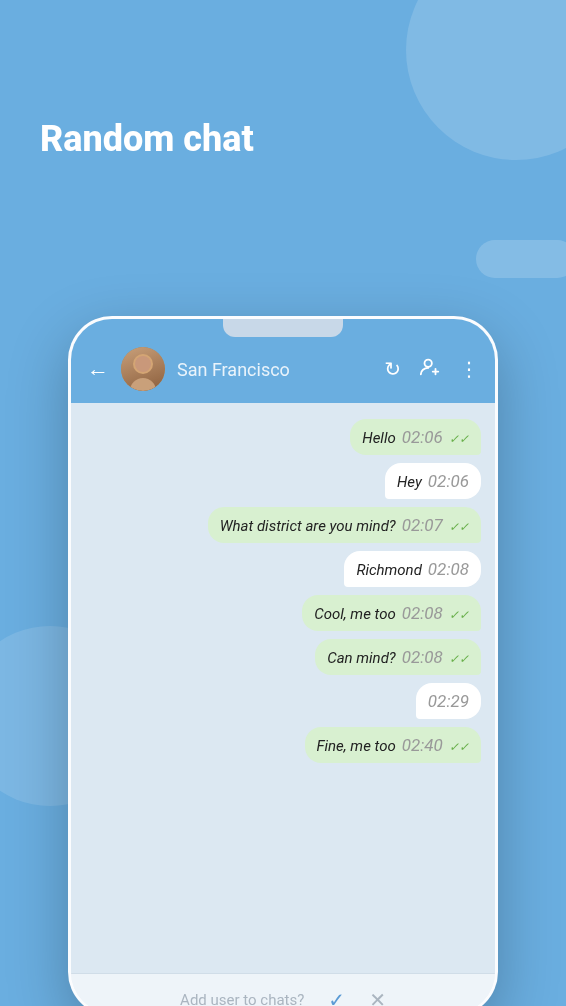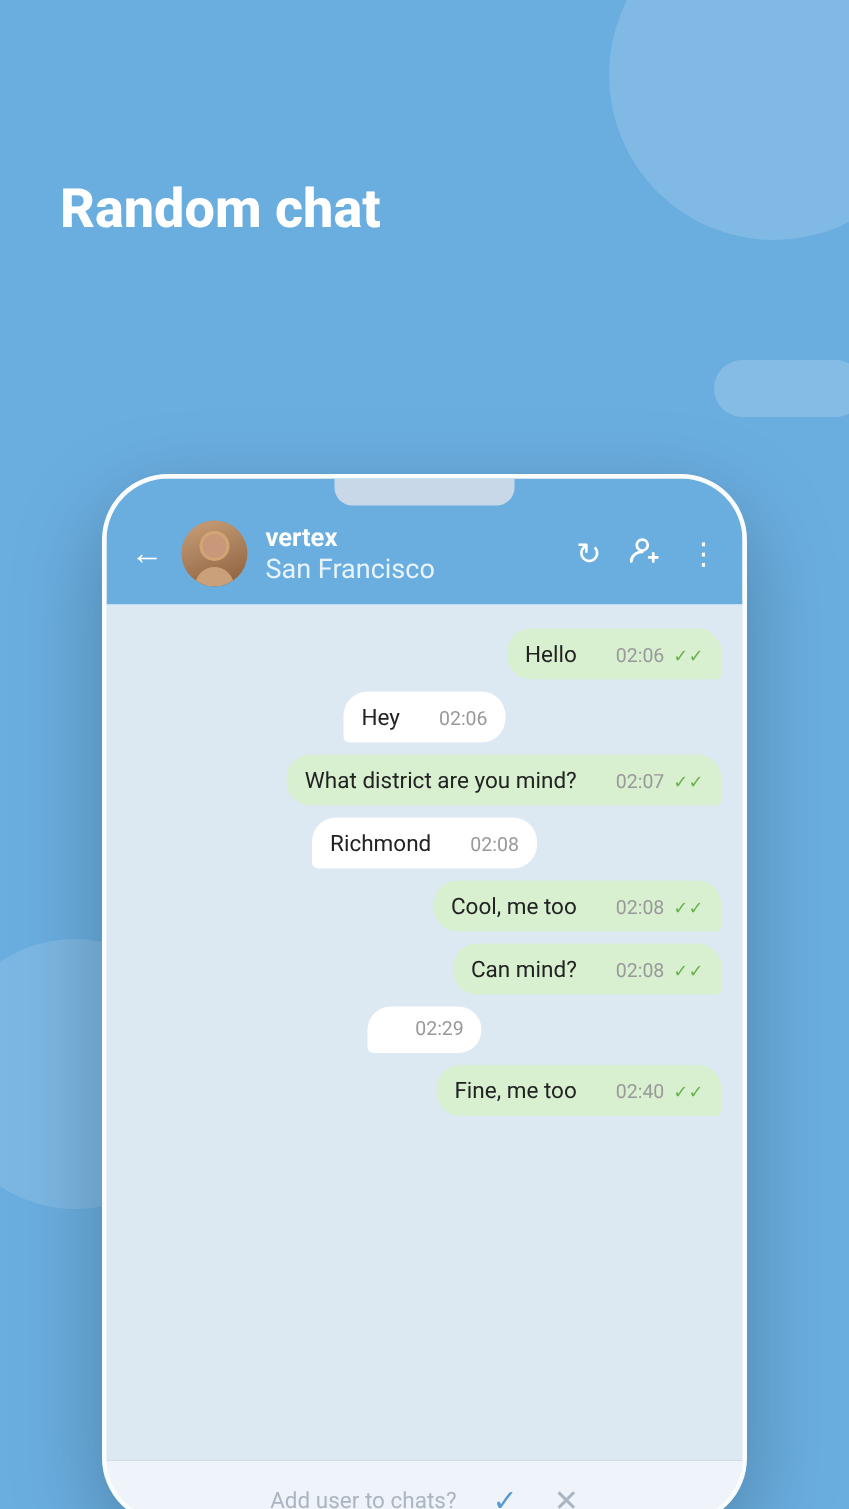--- a/index.html
+++ b/index.html
@@ -153,32 +153,33 @@
     
     .chat-body {
       background: #dce8f2;
       flex: 1;
       padding: 16px 14px;
       display: flex;
       flex-direction: column;
       gap: 8px;
       height: calc(100% - 72px - 52px);
       overflow-y: auto;
+      font-style: italic;
     }
 
     .msg-row {
       display: flex;
     }
 
     .msg-row.right {
       justify-content: flex-end;
     }
 
     .msg-row.left {
-      justify-content: center;
+      justify-content: flex-end;
     }
 
     .msg-bubble {
       padding: 8px 12px;
       border-radius: 16px;
       font-size: 15px;
       max-width: 75%;
       display: flex;
       align-items: baseline;
       gap: 6px;
@@ -196,24 +197,23 @@
       border-bottom-left-radius: 4px;
       color: #222;
     }
 
     .msg-text {
       font-size: 15px;
       color: #222;
     }
 
     .msg-time {
-      font-size: 13px;
+      font-size: 17px;
       color: #999;
       white-space: nowrap;
-      margin-left: 20px;
     }
 
     .msg-ticks {
       font-size: 12px;
       color: #6ab04c;
     }
 
     
     .chat-bottom {
       background: #eef4f9;
@@ -261,21 +261,20 @@
       <div class="avatar">
         <div class="avatar-inner">
           <svg width="44" height="44" viewBox="0 0 44 44">
             <circle cx="22" cy="44" r="13" fill="#c9a07a"></circle>
             <circle cx="22" cy="17" r="10" fill="#d4a574"></circle>
             <circle cx="22" cy="17" r="8" fill="#c9987a"></circle>
           </svg>
         </div>
       </div>
       <div class="header-info">
-        <div class="header-name">vertex</div>
         <div class="header-location">San Francisco</div>
       </div>
       <div class="header-actions">
         <span class="header-icon">↻</span>
         <span class="header-icon">
           <svg width="22" height="22" viewBox="0 0 24 24" fill="none">
             <circle cx="10" cy="8" r="4" stroke="white" stroke-width="2" fill="none"></circle>
             <path d="M2 20c0-4 3.6-7 8-7" stroke="white" stroke-width="2" stroke-linecap="round" fill="none"></path>
             <path d="M18 14v6M15 17h6" stroke="white" stroke-width="2" stroke-linecap="round"></path>
           </svg>

